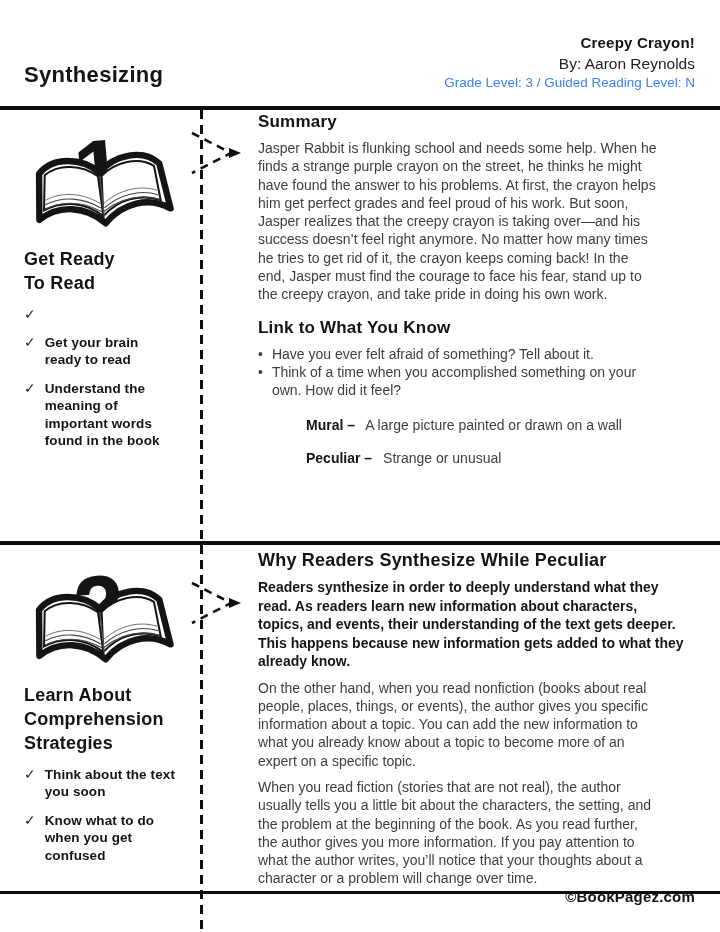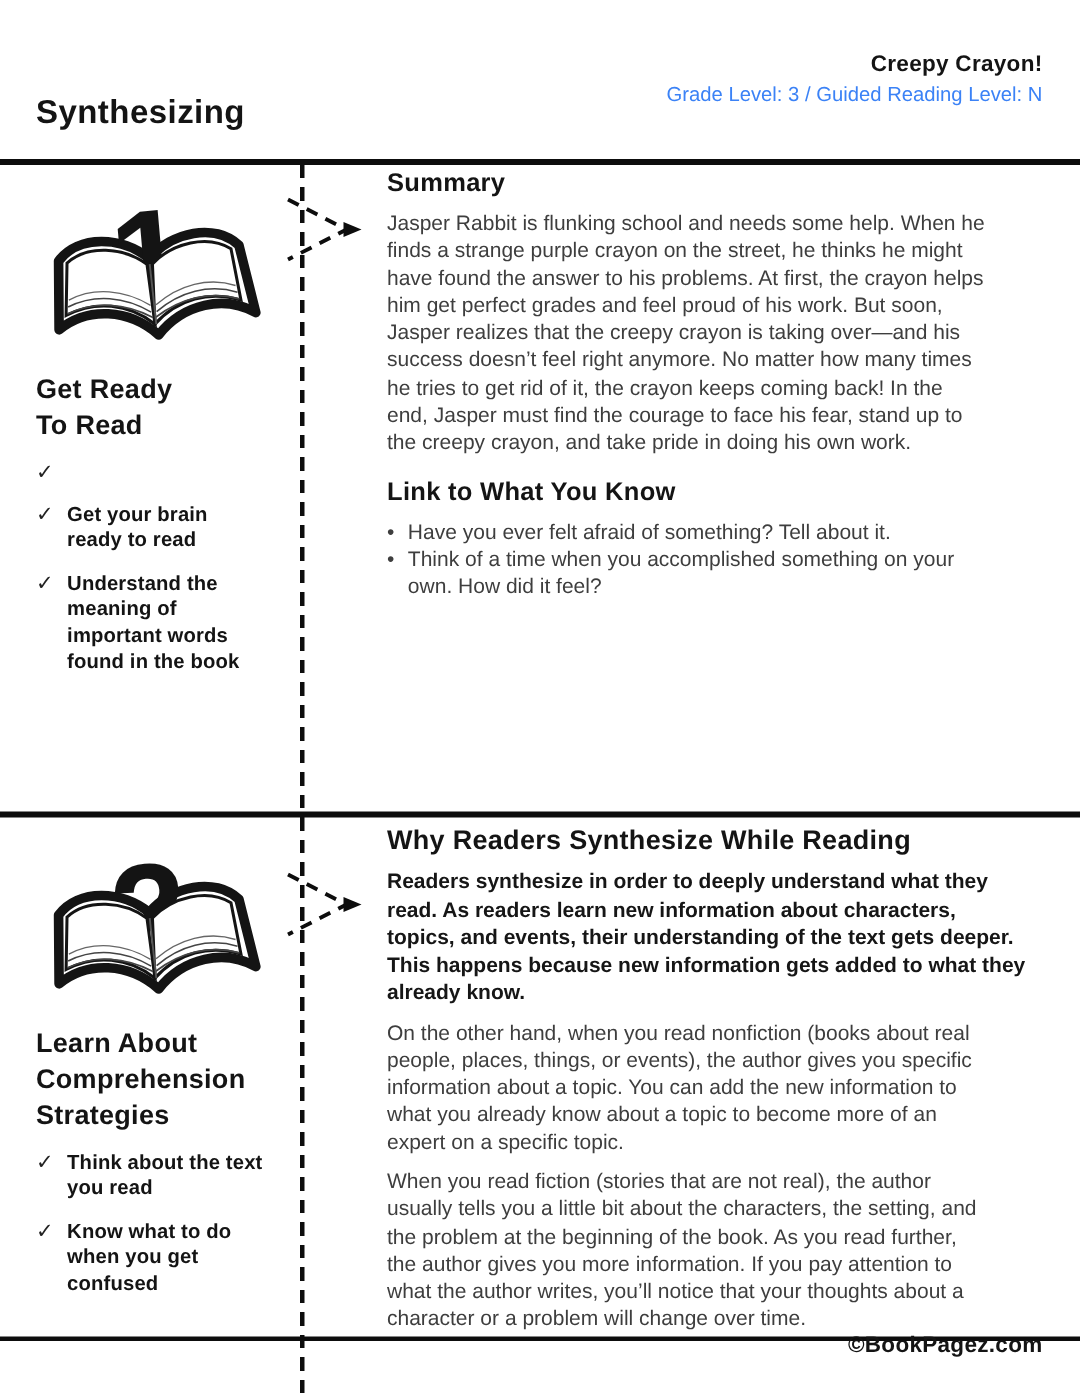--- a/index.html
+++ b/index.html
@@ -67,20 +67,21 @@
   .credit{position:absolute;right:25px;top:888px;font-size:15px;font-weight:bold;letter-spacing:.2px;}
 </style>
 </head>
 <body>
 
 <div class="page">
 
   <div class="strategy">Synthesizing</div>
   <div class="hdr-right">
     <div class="book-title">Creepy Crayon!</div>
+    <div class="author">By: Aaron Reynolds</div>
     <div class="grade">Grade Level: 3 / Guided Reading Level: N</div>
   </div>
 
   <div class="rule rule-top"></div>
   <div class="rule rule-mid"></div>
   <div class="rule rule-bottom"></div>
   <div class="dash-v"></div>
 
   <svg class="arrow arrow1" viewBox="0 0 54 46">
     <path d="M3 3 L42 23 L3 43" fill="none" stroke="#0d0d0d" stroke-width="2.6" stroke-dasharray="8 6"></path>
@@ -146,20 +147,30 @@
         <span class="blt">•</span>
         <span class="blt-text">Have you ever felt afraid of something?  Tell about it.</span>
       </li>
       <li>
         <span class="blt">•</span>
         <span class="blt-text">Think of a time when you accomplished something on your
 own.  How did it feel?</span>
       </li>
     </ul>
 
+    <div class="vocab">
+      <div class="vrow">
+        <span class="term">Mural –</span>
+        <span class="def">A large picture painted or drawn on a wall</span>
+      </div>
+      <div class="vrow">
+        <span class="term">Peculiar –</span>
+        <span class="def">Strange or unusual</span>
+      </div>
+    </div>
   </main>
 
   <aside class="aside aside2">
     <svg class="step-icon" width="150" height="128" viewBox="0 0 160 140">
       <g transform="rotate(-5 80 85)">
         <path d="M14 62 C 30 44 62 48 80 66 C 98 48 130 44 146 62 L 154 112 C 132 97 102 101 82 122 C 62 101 32 97 10 112 Z" fill="#ffffff" stroke="#141414" stroke-width="7" stroke-linejoin="round"></path>
         <text x="80" y="100" text-anchor="middle" font-size="100" font-weight="bold" fill="#141414">2</text>
         <path d="M20 64 C 36 52 62 56 78 70 L 80 114 C 62 97 38 93 16 102 Z" fill="#ffffff" stroke="#141414" stroke-width="2.2"></path>
         <path d="M140 64 C 124 52 98 56 82 70 L 80 114 C 98 97 122 93 144 102 Z" fill="#ffffff" stroke="#141414" stroke-width="2.2"></path>
         <path d="M19 91 C 38 83 60 87 78 100" fill="none" stroke="#666" stroke-width="1"></path>
@@ -171,33 +182,33 @@
         <path d="M80 70 L 81 114" stroke="#555" stroke-width="1.4"></path>
       </g>
     </svg>
     <h2 class="step-title">Learn About
 Comprehension
 Strategies</h2>
     <ul class="checklist">
       <li>
         <span class="check">✓</span>
         <span class="cl-text">Think about the text
-you read</span>
+you soon</span>
       </li>
       <li>
         <span class="check">✓</span>
         <span class="cl-text">Know what to do
 when you get
 confused</span>
       </li>
     </ul>
   </aside>
 
   <main class="main main2">
-    <h3 class="h-sec big">Why Readers Synthesize While Reading</h3>
+    <h3 class="h-sec big">Why Readers Synthesize While Peculiar</h3>
     <p class="body-p bold">Readers synthesize in order to deeply understand what they
 read.  As readers learn new information about characters,
 topics, and events, their understanding of the text gets deeper.
 This happens because new information gets added to what they
 already know.</p>
     <p class="body-p">On the other hand, when you read nonfiction (books about real
 people, places, things, or events), the author gives you specific
 information about a topic.  You can add the new information to
 what you already know about a topic to become more of an
 expert on a specific topic.</p>

